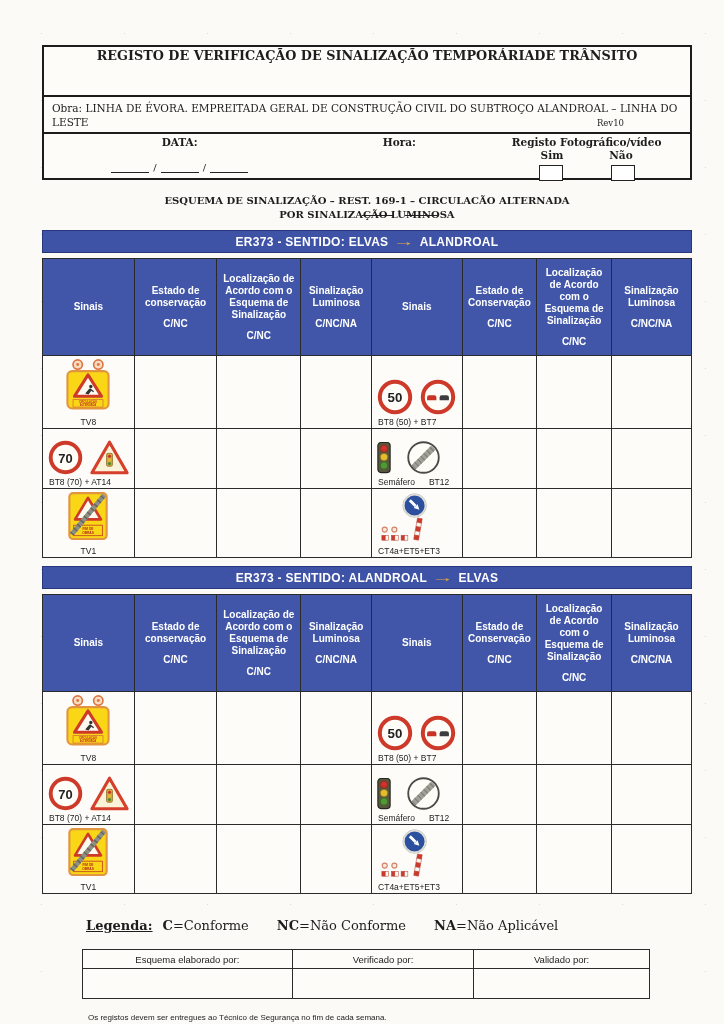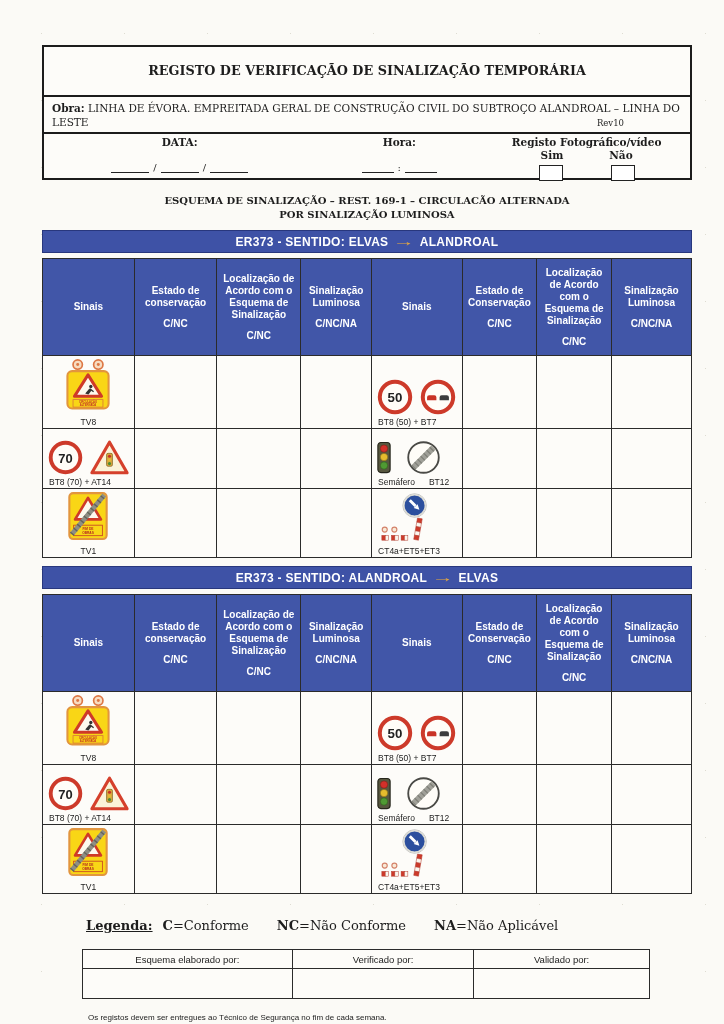--- a/index.html
+++ b/index.html
@@ -13,28 +13,28 @@
   .content { position:absolute; left:42px; top:45px; width:650px; }
 
   
   .headbox { border:2px solid #1c1c1c; background:#fdfcf9; }
   .head-top { display:flex; height:48px; }
   .logo-cell { width:196px; border-right:2px solid #1c1c1c; display:flex; gap:16px; align-items:flex-start; padding:9px 6px 0 10px; }
   .logo-unit { line-height:1; }
   .wordmark { font-weight:bold; font-size:15px; letter-spacing:-0.5px; color:#4ba0cd; }
   .wordmark .light { font-weight:normal; color:#9fc9e1; letter-spacing:0; }
   .logo-sub { font-size:3.6px; color:#4ba0cd; letter-spacing:0.2px; margin-top:2px; font-weight:bold; }
-  .title-cell { flex:1; display:flex; flex-direction:column; justify-content:center; text-align:center;
+  .title-cell { flex:1; display:flex; flex-direction:row; justify-content:center; text-align:center;
     font-family:"DejaVu Serif",serif; font-weight:bold; font-size:12.8px; line-height:1.4; }
   .obra-row { border-top:2px solid #1c1c1c; padding:4px 8px 3px; font-family:"DejaVu Serif",serif; font-size:10.5px; line-height:1.35; position:relative; }
-  .obra-row b { font-weight:bold; }
+  .obra-row b { font-weight:normal; }
   .rev { position:absolute; right:66px; bottom:3px; font-size:8.5px; font-family:"DejaVu Serif",serif; }
   .meta-row { border-top:2px solid #1c1c1c; height:44px; display:flex; font-family:"DejaVu Serif",serif; font-size:10.5px; }
   .meta-col { display:flex; flex-direction:column; align-items:center; }
-  .meta-c1 { width:42%; } .meta-c2 { width:26%; } .meta-c3 { width:32%; }
+  .meta-c1 { width:42%; } .meta-c2 { width:26%;gap:43px; } .meta-c3 { width:32%; }
   .meta-label { font-weight:bold; margin-top:2px; }
   .blank-line { display:flex; align-items:flex-end; gap:4px; margin-top:13px; font-size:10px; }
   .blank { display:inline-block; width:38px; height:11px; border-bottom:1.3px solid #222; }
   .blank.sm { width:32px; }
   .cb-labels { display:flex; gap:46px; margin-top:1px; font-weight:bold;align-items:center; }
   .cb-row { display:flex; gap:48px; margin-top:4px; }
   .cb { width:22px; height:14px; border:1.6px solid #222; background:#fff; }
 
   
   .section-title { margin-top:14px; text-align:center; font-family:"DejaVu Serif",serif; font-weight:bold; font-size:10px; line-height:1.4; }
@@ -78,20 +78,21 @@
 </head>
 <body>
 
 <div class="page">
 <div class="content">
 
   <div class="headbox">
     <div class="head-top">
       <div class="title-cell">
         <span>REGISTO DE VERIFICAÇÃO DE SINALIZAÇÃO TEMPORÁRIA</span>
+        <span>DE TRÂNSITO</span>
       </div>
     </div>
     <div class="obra-row">
       <b>Obra:</b>
       <span>LINHA DE ÉVORA. EMPREITADA GERAL DE CONSTRUÇÃO CIVIL DO SUBTROÇO ALANDROAL – LINHA DO</span><br>
       <span>LESTE</span>
       <span class="rev">Rev10</span>
     </div>
     <div class="meta-row">
       <div class="meta-col meta-c1">

